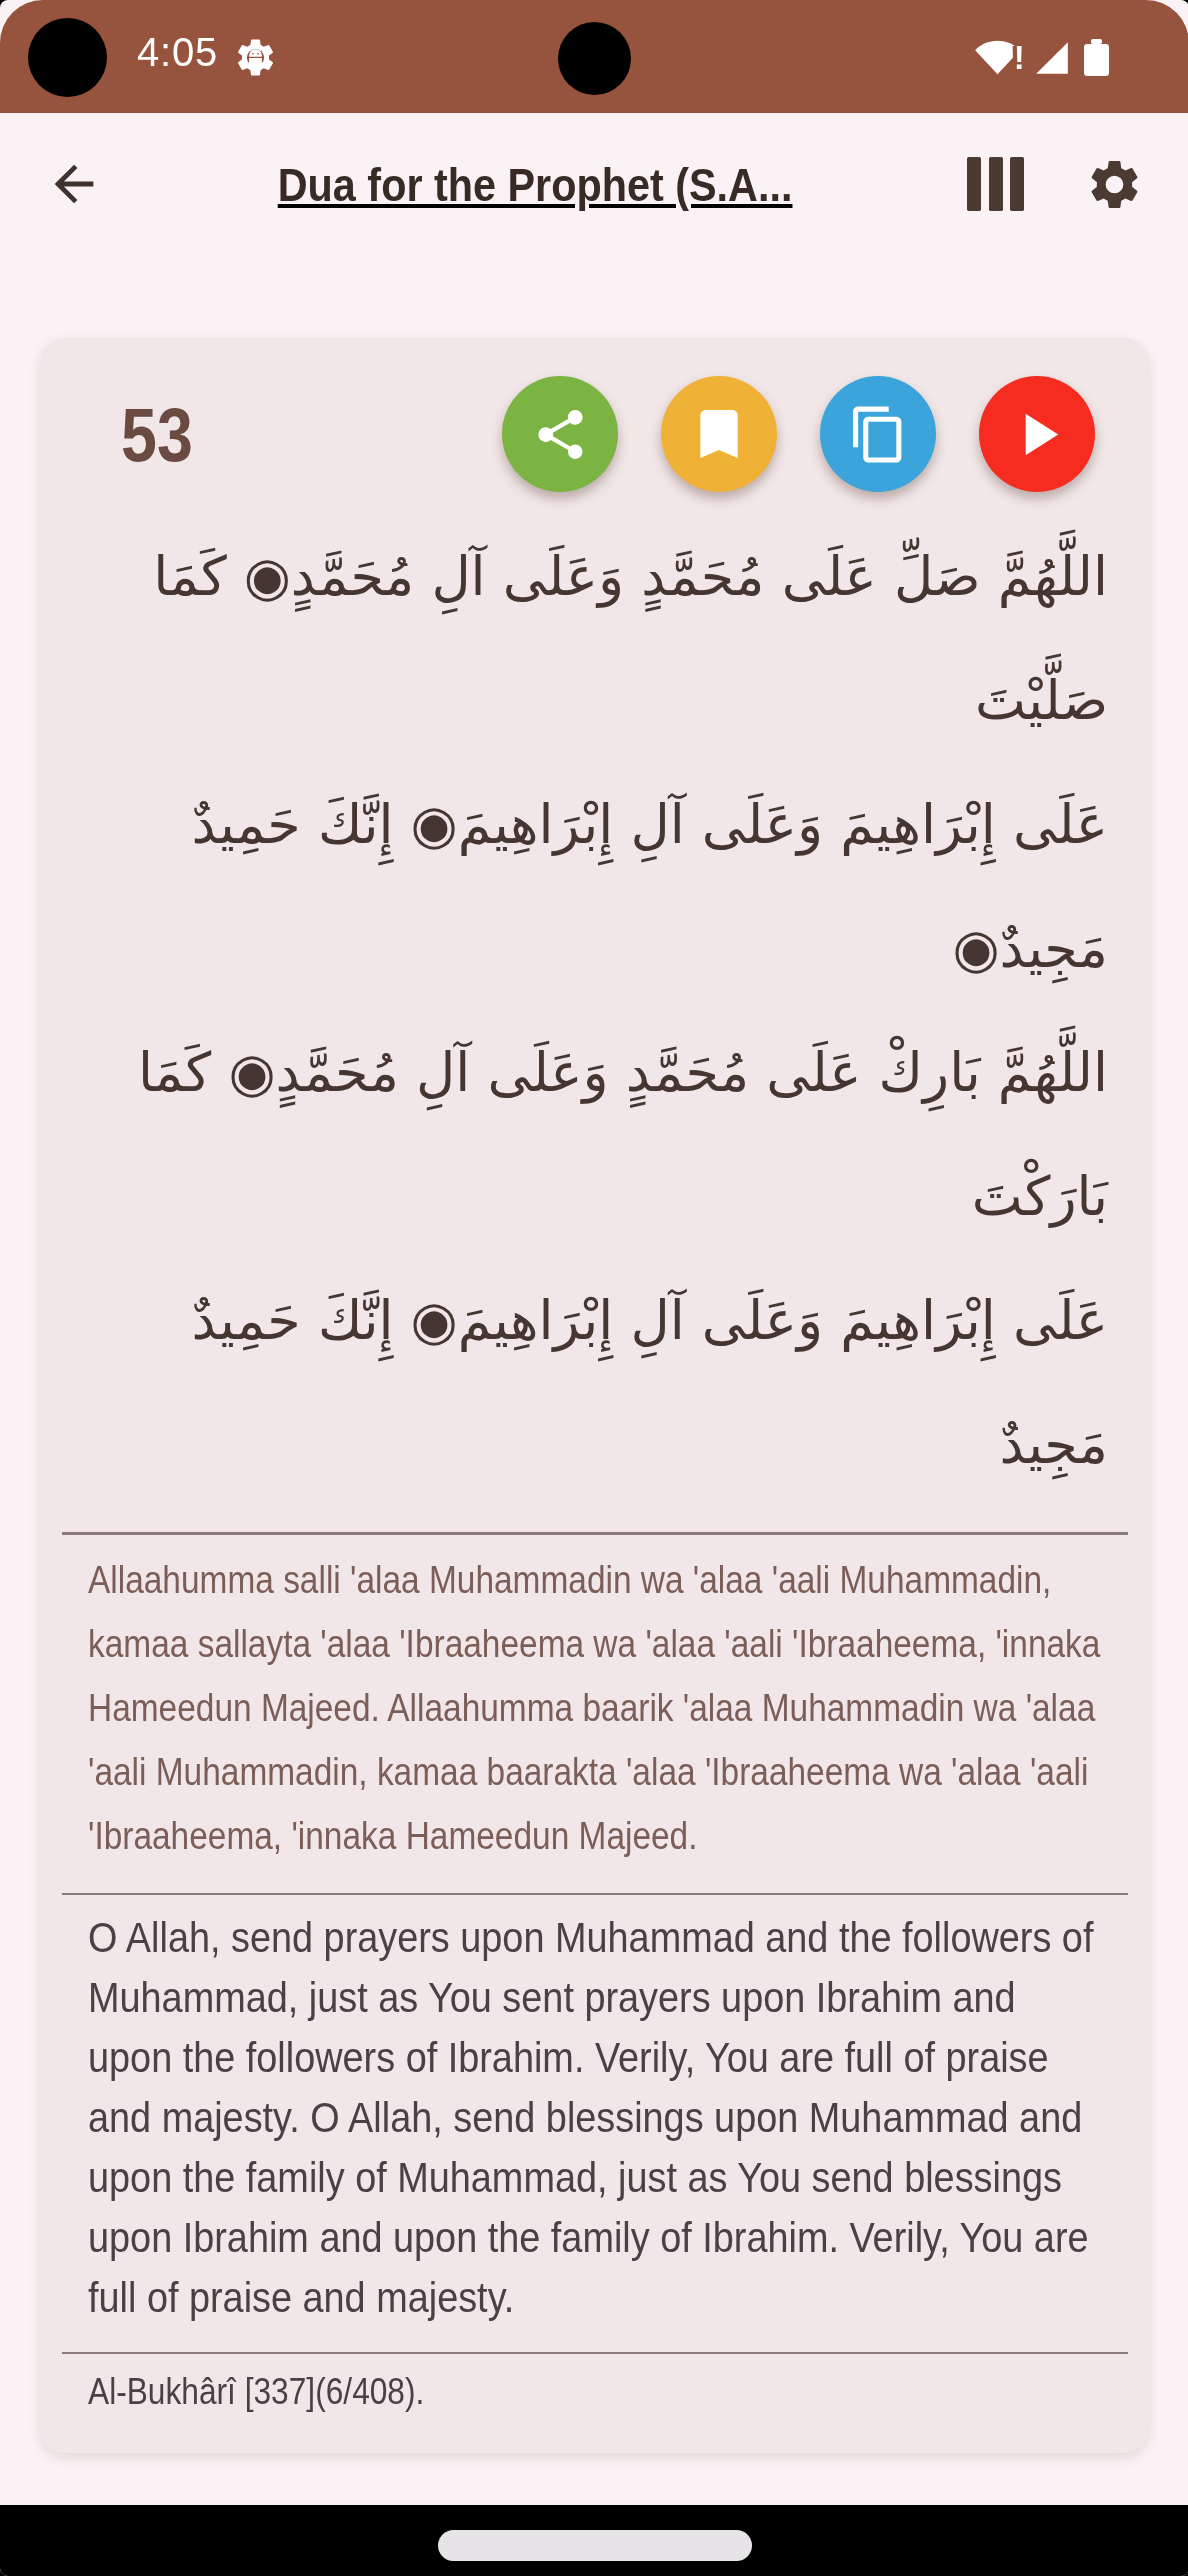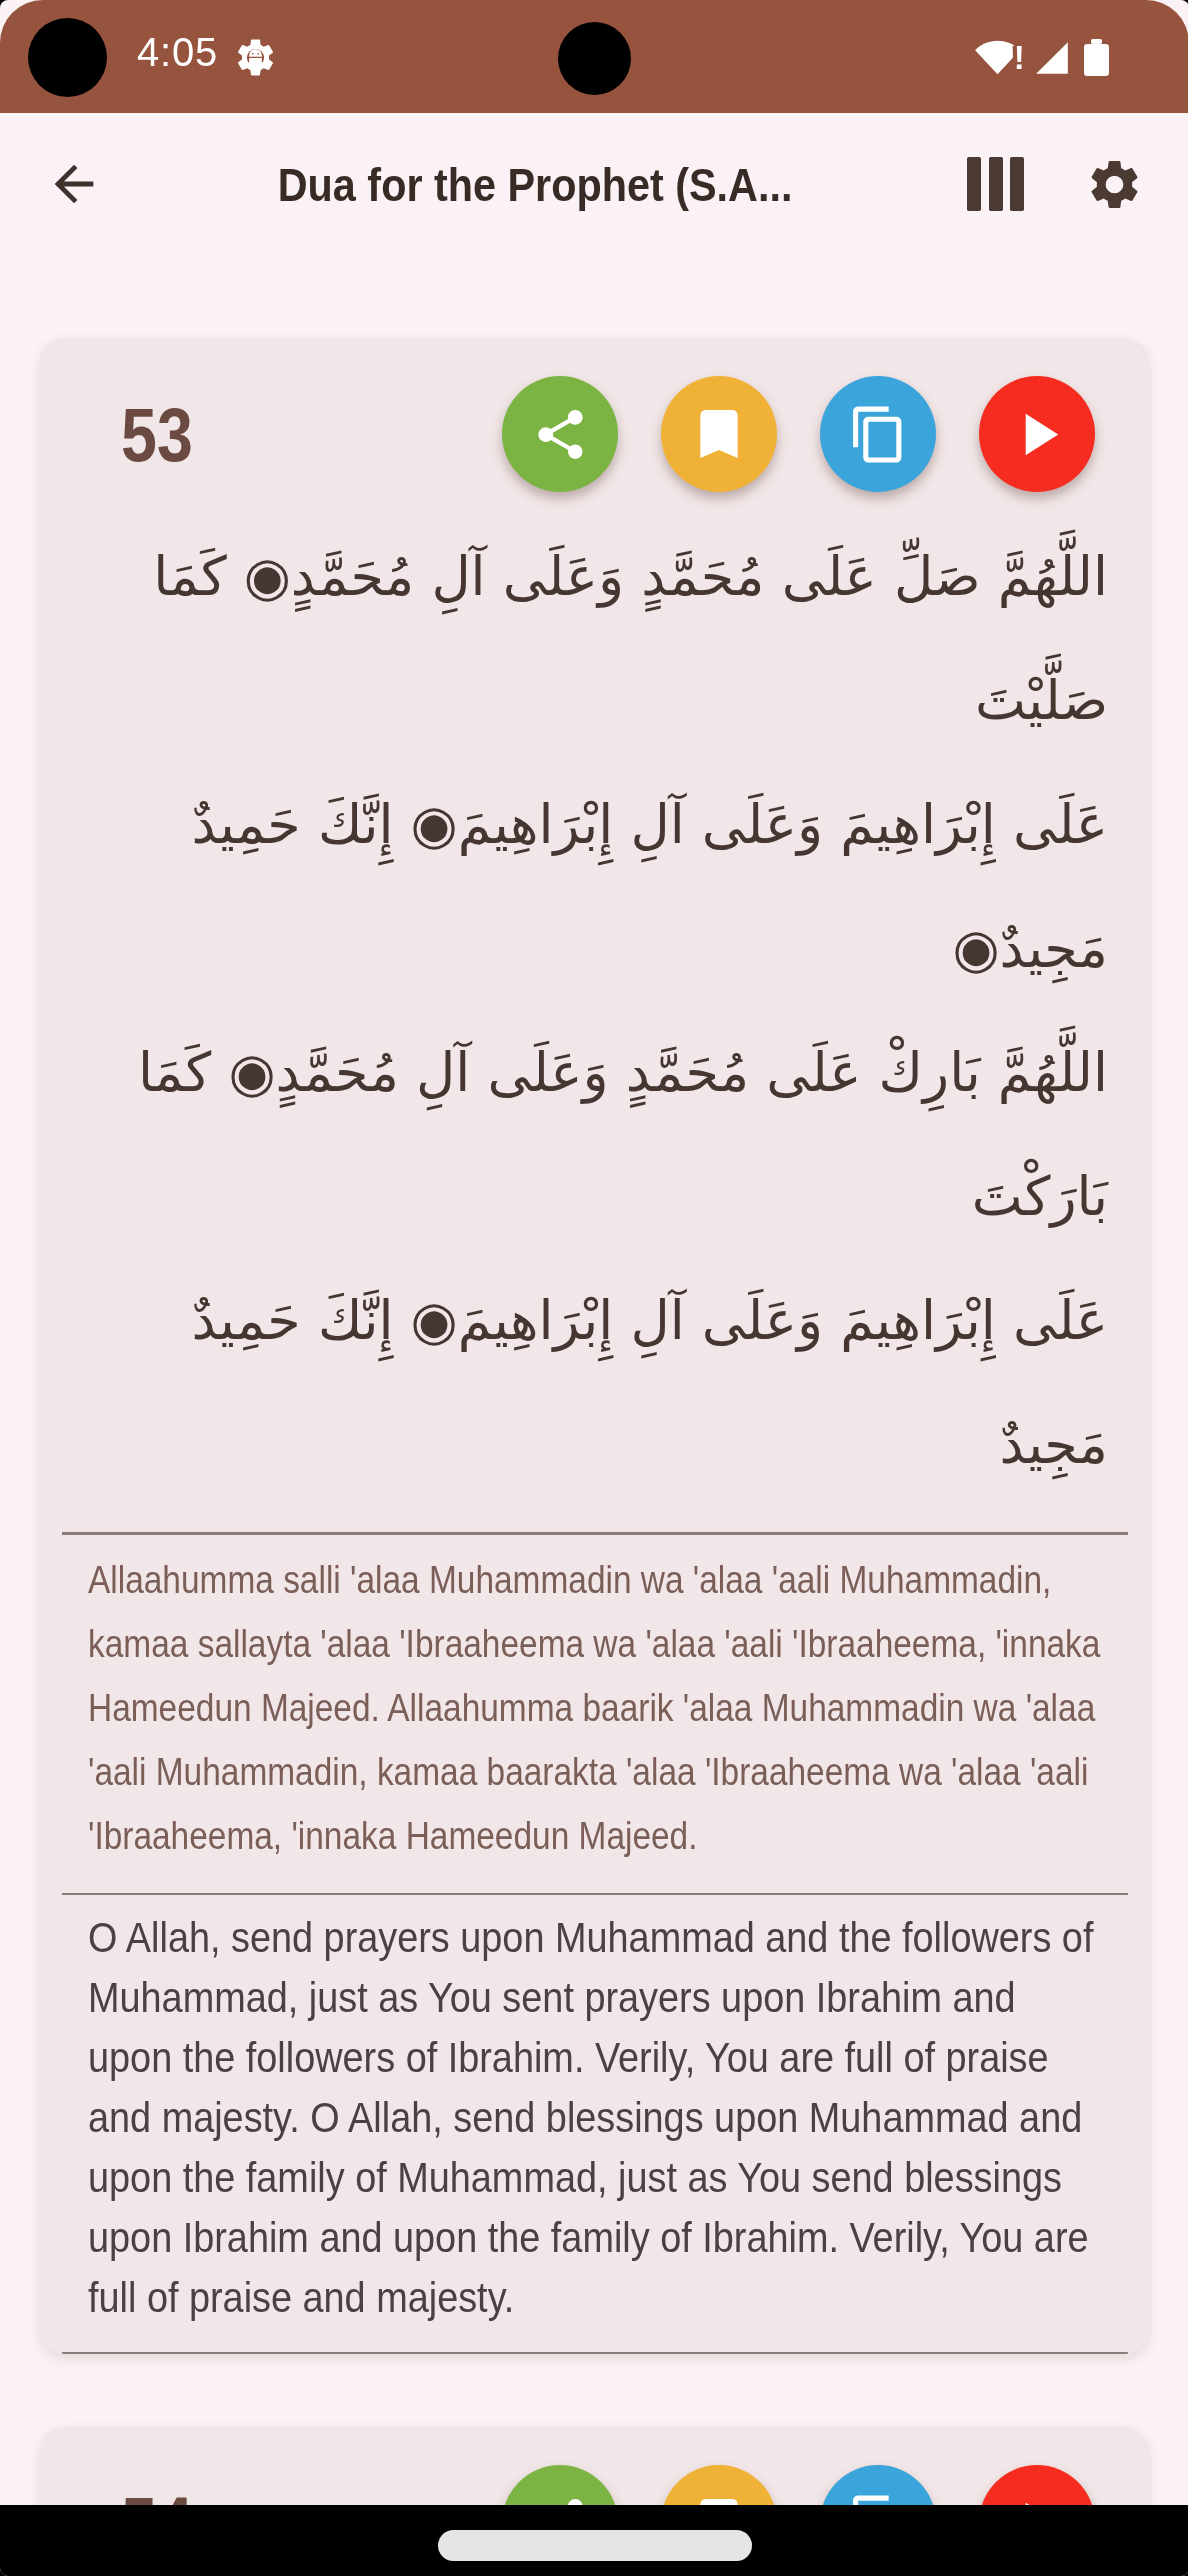--- a/index.html
+++ b/index.html
@@ -43,20 +43,21 @@
   }
   .battery{width:25px;height:38px;position:relative;}
   .battery .nub{position:absolute;top:0;left:6.6px;width:11.6px;height:5.8px;background:#fff;border-radius:1.7px;}
   .battery .cell{position:absolute;top:5.8px;left:0;width:25px;height:32px;background:#fff;border-radius:3.3px;}
   
   .app-bar{
     height:142px;
     display:flex;align-items:center;
     padding:0 45px;
     background:#faf2f4;
+    text-decoration:underline;
   }
   .back-btn{width:58px;height:58px;flex:0 0 auto;}
   .app-title{
     flex:1;text-align:center;
     font-size:47px;font-weight:600;color:#382b25;
     transform:scaleX(0.88);
     white-space:nowrap;overflow:hidden;
   }
   .cols-icon{display:flex;gap:7.4px;margin-right:61px;flex:0 0 auto;}
   .cols-icon i{display:block;width:14px;height:54px;background:#4b3a31;border-radius:1.7px;}
@@ -205,20 +206,23 @@
 عَلَى إِبْرَاهِيمَ وَعَلَى آلِ إِبْرَاهِيمَ◉ إِنَّكَ حَمِيدٌ مَجِيدٌ</div>
     <div class="divider"></div>
     <div class="latin">
         <div class="cond">Allaahumma salli 'alaa Muhammadin wa 'alaa 'aali Muhammadin, kamaa sallayta 'alaa 'Ibraaheema wa 'alaa 'aali 'Ibraaheema, 'innaka Hameedun Majeed. Allaahumma baarik 'alaa Muhammadin wa 'alaa 'aali Muhammadin, kamaa baarakta 'alaa 'Ibraaheema wa 'alaa 'aali 'Ibraaheema, 'innaka Hameedun Majeed.</div>
       </div>
     <div class="divider"></div>
     <div class="translation">
         <div class="cond">O Allah, send prayers upon Muhammad and the followers of Muhammad, just as You sent prayers upon Ibrahim and upon the followers of Ibrahim. Verily, You are full of praise and majesty. O Allah, send blessings upon Muhammad and upon the family of Muhammad, just as You send blessings upon Ibrahim and upon the family of Ibrahim. Verily, You are full of praise and majesty.</div>
       </div>
     <div class="divider"></div>
+    <div class="reference">
+        <div class="cond">Al-Bukhârî [337](6/408).</div>
+      </div>
   </div>
 
   <div class="card card-2">
     <div class="card-header">
       <span class="dua-number">54</span>
       <div class="actions">
         <button class="action-btn" style="background-color: rgb(124, 180, 67);">
           <svg width="59" height="59" viewBox="0 0 24 24">
             <path fill="#fff" d="M18 16.08c-.76 0-1.44.3-1.96.77L8.91 12.7c.05-.23.09-.46.09-.7s-.04-.47-.09-.7l7.05-4.11c.54.5 1.25.81 2.04.81 1.66 0 3-1.34 3-3s-1.34-3-3-3-3 1.34-3 3c0 .24.04.47.09.7L8.04 9.81C7.5 9.31 6.79 9 6 9c-1.66 0-3 1.34-3 3s1.34 3 3 3c.79 0 1.5-.31 2.04-.81l7.12 4.16c-.05.21-.08.43-.08.65 0 1.61 1.31 2.92 2.92 2.92s2.92-1.31 2.92-2.92-1.31-2.92-2.92-2.92z"></path>
           </svg>

